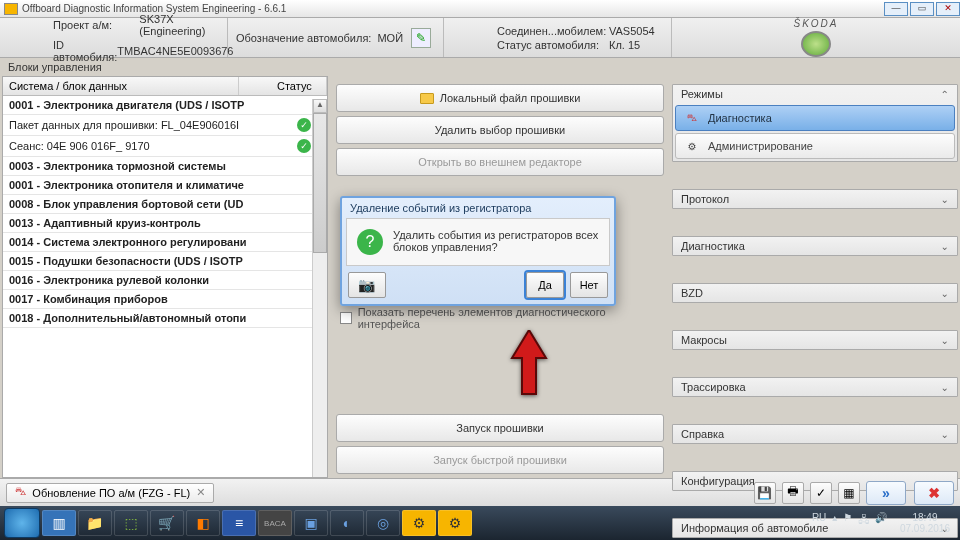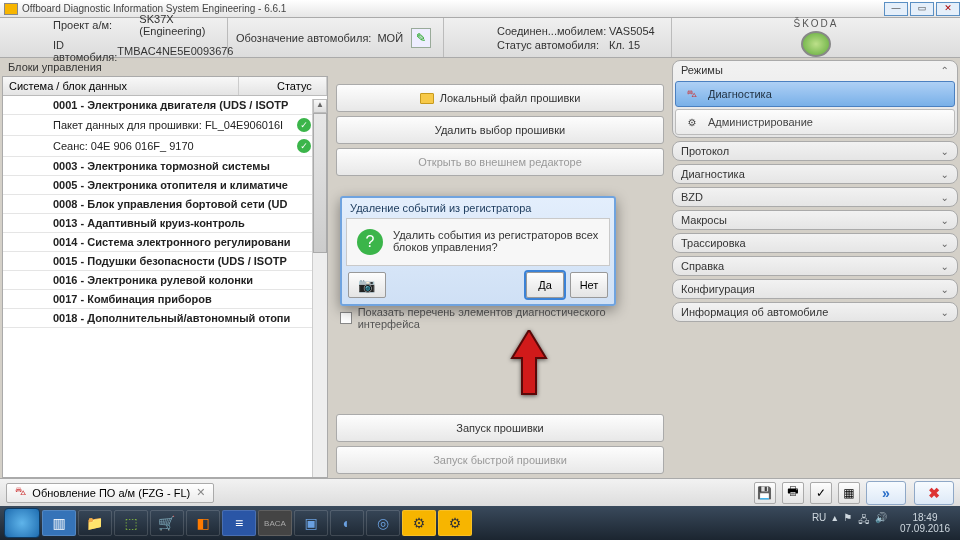--- a/index.html
+++ b/index.html
@@ -9,47 +9,47 @@
 .titlebar .t { flex: 1; font-size: 10px; color: #444; }
 .winbtns { display: flex; }
 .winbtn { width: 24px; height: 14px; border: 1px solid #5a8fc3; background: #e5effa; margin-left: 2px; text-align: center; font-size: 9px; color: #444; }
 .winbtn.cls { color: #a00; }
 .infobar { height: 40px; background: linear-gradient(#f0f0f0,#dcdcdc); border-bottom: 1px solid #aaa; display: flex; }
 .infocell { border-right: 1px solid #bbb; padding: 4px 8px; font-size: 11px; color: #333; display: flex; flex-direction: column; justify-content: center; gap: 2px; }
 .infocell .row { display: flex; align-items: center; }
 .infocell .lab { display: inline-block; width: 112px; margin-left: 45px; }
 .editic { width: 20px; height: 20px; border: 1px solid #9a9; background: #eef; margin-left: 8px; display: flex; align-items: center; justify-content: center; color: #090; font-size: 12px; }
 .brand { flex: 1; display: flex; align-items: center; justify-content: center; flex-direction: column; gap: 2px; }
-.skoda { font-size: 10px; letter-spacing: 2px; color: #555; }
+.skoda { font-size: 10px; letter-spacing: 2px; color: #555; font-style: italic; }
 .logo { width: 30px; height: 30px; border-radius: 50%; background: radial-gradient(#bde08a,#5faa3a); border: 2px solid #888; }
 .work { display: flex; height: 420px; }
 .left { width: 330px; display: flex; flex-direction: column; }
 .secthdr { padding: 3px 8px; font-size: 11px; color: #333; }
 .tree { flex: 1; background: #fff; border: 1px solid #aaa; margin: 0 2px; position: relative; overflow: hidden; }
 .thead { display: flex; background: linear-gradient(#f8f8f8,#e4e4e4); border-bottom: 1px solid #bbb; gap: 32px; }
 .thead div { padding: 3px 6px; font-size: 11px; border-right: 1px solid #ccc; }
 .thead .c1 { flex: 1; }
 .thead .c2 { width: 56px; }
 .trow { display: flex; align-items: center; border-bottom: 1px solid #e5e5e5; padding: 3px 6px; font-size: 11px; color: #222; }
-.trow .txt { flex: 1; white-space: nowrap; overflow: hidden; margin-left: 44px; }
+.trow .txt { flex: 1; white-space: nowrap; overflow: hidden; }
 .trow.bold .txt { font-weight: bold; }
 .trow.ch { }
 .chk { width: 14px; height: 14px; border-radius: 50%; background: #3bb54a; color: #fff; font-size: 9px; display: flex; align-items: center; justify-content: center; margin-right: 10px; }
 .scrollbar { position: absolute; right: 0; top: 22px; bottom: 0; width: 15px; background: #eee; border-left: 1px solid #ccc; }
 .sbtn { height: 14px; background: linear-gradient(#f8f8f8,#ddd); border: 1px solid #bbb; text-align: center; font-size: 8px; color: #666; }
 .sthumb { height: 140px; background: linear-gradient(#e8e8e8,#ccc); border: 1px solid #aaa; margin-top: 0; }
 .mid { flex: 1; padding: 4px 6px; display: flex; flex-direction: column; gap: 4px; position: relative; }
 .mbtn { height: 28px; background: linear-gradient(#fdfdfd,#e8e8e8); border: 1px solid #aaa; border-radius: 3px; display: flex; align-items: center; justify-content: center; gap: 6px; font-size: 11px; color: #333; }
 .mbtn.dis { color: #999; }
 .folderic { width: 14px; height: 11px; background: #f7c948; border: 1px solid #c79a1e; border-radius: 1px; }
 .chkbox { width: 12px; height: 12px; border: 1px solid #888; background: #fff; }
 .chkline { display: flex; align-items: center; gap: 6px; font-size: 11px; color: #555; padding: 2px 4px; }
 .spacer { flex: 1; }
 .right { width: 290px; padding: 2px; display: flex; flex-direction: column; gap: 3px; }
-.rpanel { border: 1px solid #aaa; border-radius: 8px; background: linear-gradient(#f2f2f2,#e5e5e5); }
+.rpanel { border: 1px solid #aaa; border-radius: 1px; background: linear-gradient(#f2f2f2,#e5e5e5); margin-top: 24px; }
 .rphdr { display: flex; justify-content: space-between; align-items: center; padding: 3px 8px; font-size: 11px; color: #333; }
 .chev { color: #666; font-size: 10px; }
 .rpbody { padding: 2px; display: flex; flex-direction: column; gap: 2px; }
 .ritem { height: 26px; border: 1px solid #8fa8c7; border-radius: 3px; background: linear-gradient(#f7fbff,#dce9f7); display: flex; align-items: center; gap: 8px; padding: 0 8px; font-size: 11px; color: #234; }
 .ritem.sel { background: linear-gradient(#aed0f5,#79b0e8); border-color: #4b80c0; }
 .ritem.plain { background: linear-gradient(#fdfdfd,#eaeaea); border-color: #bbb; color: #444; }
 .ic16 { width: 16px; height: 16px; border-radius: 3px; display: flex; align-items: center; justify-content: center; font-size: 10px; }
 .bottombar { height: 28px; border-top: 1px solid #aaa; background: linear-gradient(#f2f2f2,#ddd); display: flex; align-items: center; padding: 0 6px; gap: 6px; }
 .tab { height: 20px; background: linear-gradient(#fff,#ebebeb); border: 1px solid #aaa; border-radius: 2px; display: flex; align-items: center; padding: 0 8px; gap: 6px; font-size: 11px; }
 .taskbar { height: 34px; background: linear-gradient(#3a4a5c,#1b2530); display: flex; align-items: center; padding: 0 4px; gap: 2px; }
@@ -134,21 +134,21 @@
           <span class="chk">✓</span>
         </div>
       <div class="trow ch">
           <span class="txt">Сеанс: 04E 906 016F_ 9170</span>
           <span class="chk">✓</span>
         </div>
       <div class="trow bold">
           <span class="txt">0003 - Электроника тормозной системы</span>
         </div>
       <div class="trow bold">
-          <span class="txt">0005 - Электроника отопителя и климатиче</span>
+          <span class="txt">0001 - Электроника отопителя и климатиче</span>
         </div>
       <div class="trow bold">
           <span class="txt">0008 - Блок управления бортовой сети  (UD</span>
         </div>
       <div class="trow bold">
           <span class="txt">0013 - Адаптивный круиз-контроль</span>
         </div>
       <div class="trow bold">
           <span class="txt">0014 - Система электронного регулировани</span>
         </div>

